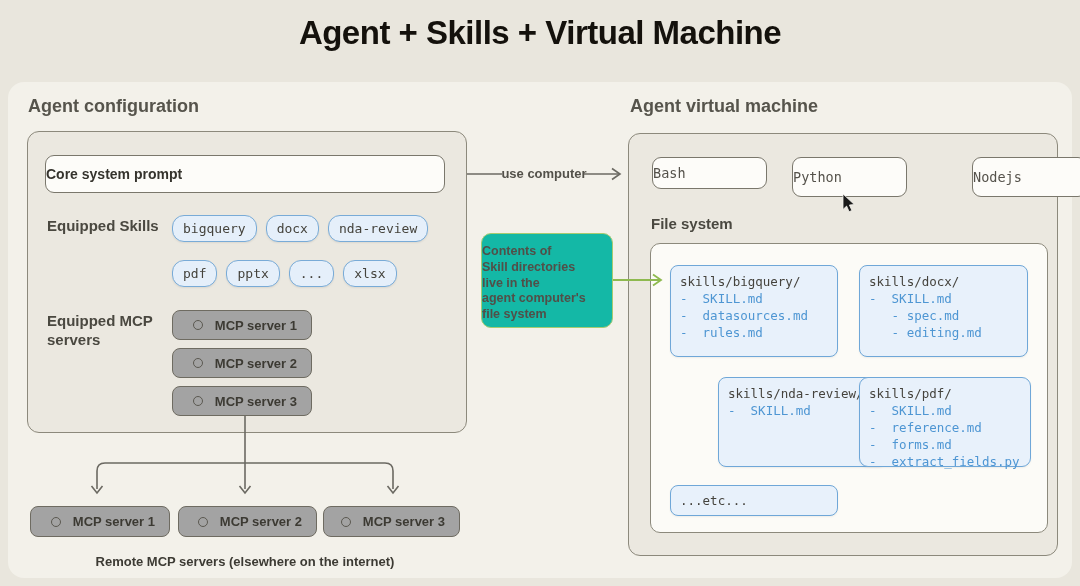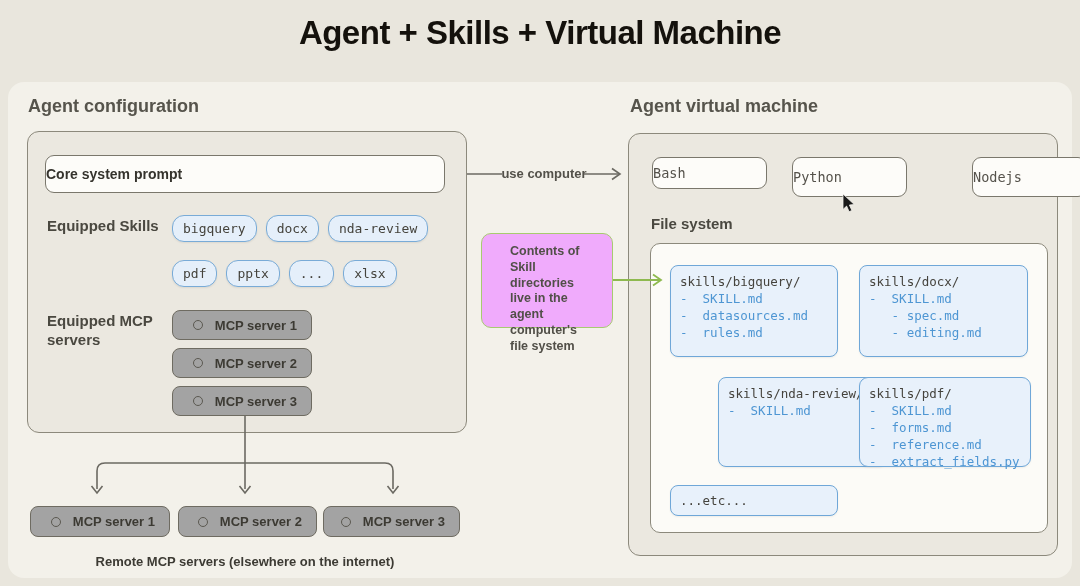--- a/index.html
+++ b/index.html
@@ -54,22 +54,22 @@
   }
   .bluebox{
     background:#e8f1fb;border:1.4px solid #6fa7d8;border-radius:8px;
     box-sizing:border-box;padding:7px 9px;
     font-family:"DejaVu Sans Mono",monospace;font-size:12.5px;line-height:17px;
     box-shadow:0 1px 2px rgba(0,0,0,0.06);
   }
   .dirtitle{color:#45433d;white-space:pre;}
   .fileline{color:#4e96d3;white-space:pre;}
   .greennote{
-    background:#f0abfc;border:1.5px solid #a7cb70;border-radius:10px;
-    box-sizing:border-box;padding:10px 28px;
+    background:#14b8a6;border:1.5px solid #a7cb70;border-radius:10px;
+    box-sizing:border-box;padding:10px 0;
     font-size:12.5px;font-weight:700;color:#514f48;line-height:15.8px;
   }
   .usecomputer{font-size:13px;font-weight:700;color:#53514a;}
   .caption{font-size:13px;font-weight:700;color:#3c3a33;text-align:center;}
   svg.connectors{left:0;top:0;pointer-events:none;}
 </style>
 </head>
 <body>
 
 <div class="abs panel"></div>
@@ -172,22 +172,22 @@
 </div>
 
 <div class="abs bluebox" style="left:670px;top:377px;width:168px;height:90px;margin-left:48px;">
   <div class="dirtitle">skills/nda-review/</div>
   <div class="fileline">-  SKILL.md</div>
 </div>
 
 <div class="abs bluebox" style="left:859px;top:377px;width:172px;height:90px;border-radius:9px;">
   <div class="dirtitle">skills/pdf/</div>
   <div class="fileline">-  SKILL.md</div>
+  <div class="fileline">-  reference.md</div>
   <div class="fileline">-  forms.md</div>
-  <div class="fileline">-  reference.md</div>
   <div class="fileline">-  extract_fields.py</div>
 </div>
 
 <div class="abs bluebox" style="left:670px;top:485px;width:168px;height:31px;padding-top:6px;">
   <div class="dirtitle">...etc...</div>
 </div>
 
 <svg class="abs connectors" width="1080" height="586" viewBox="0 0 1080 586">
   <g stroke="#6b6962" stroke-width="1.6" fill="none">
     <path d="M245,416 V489"></path>

